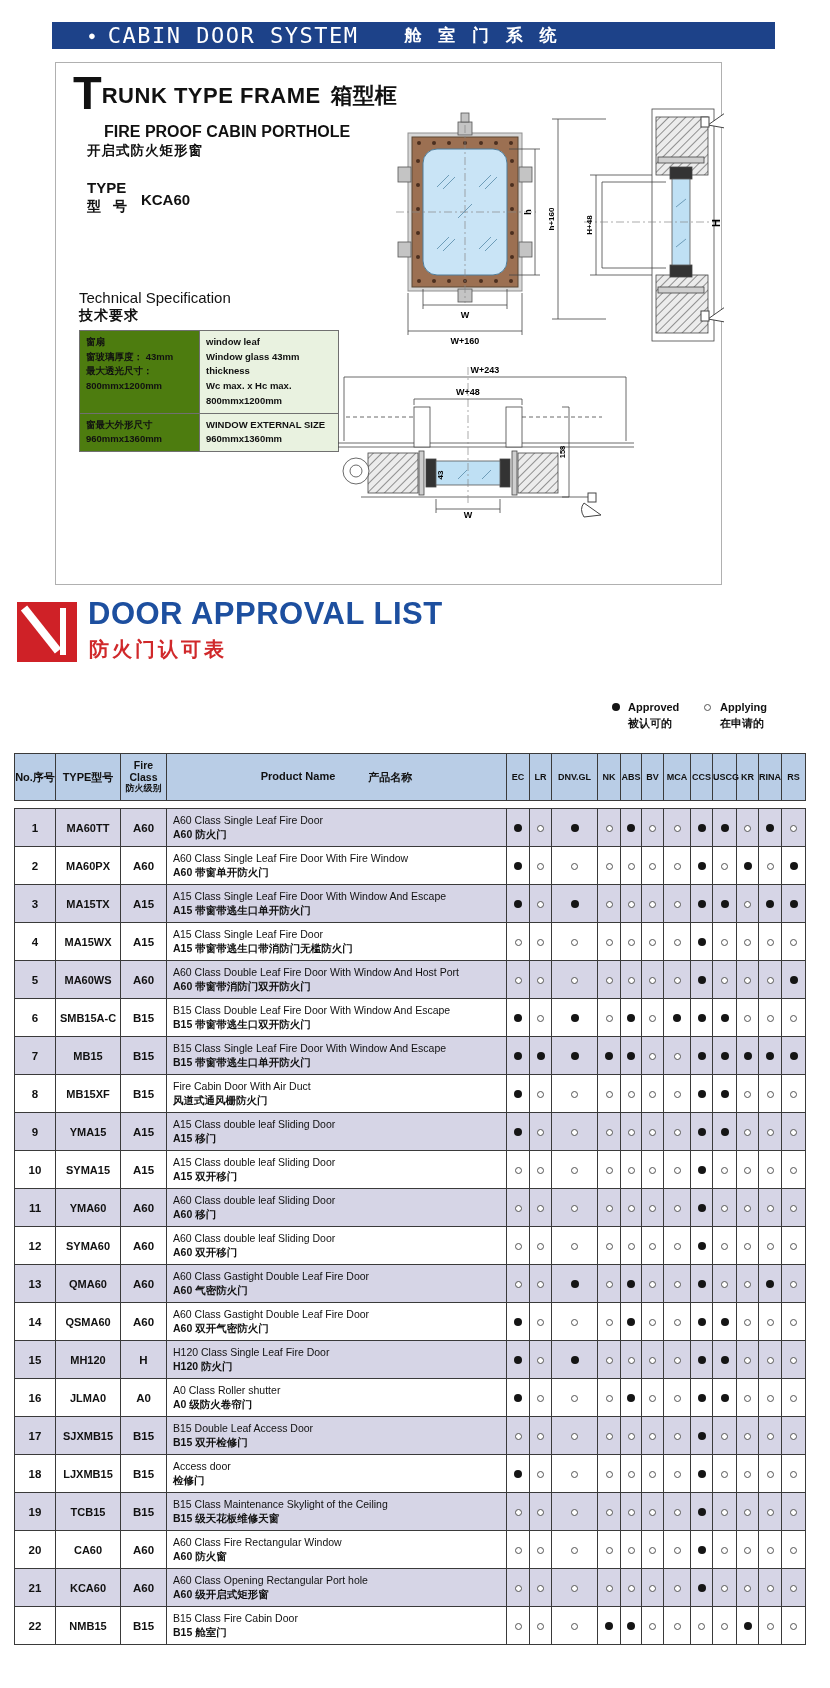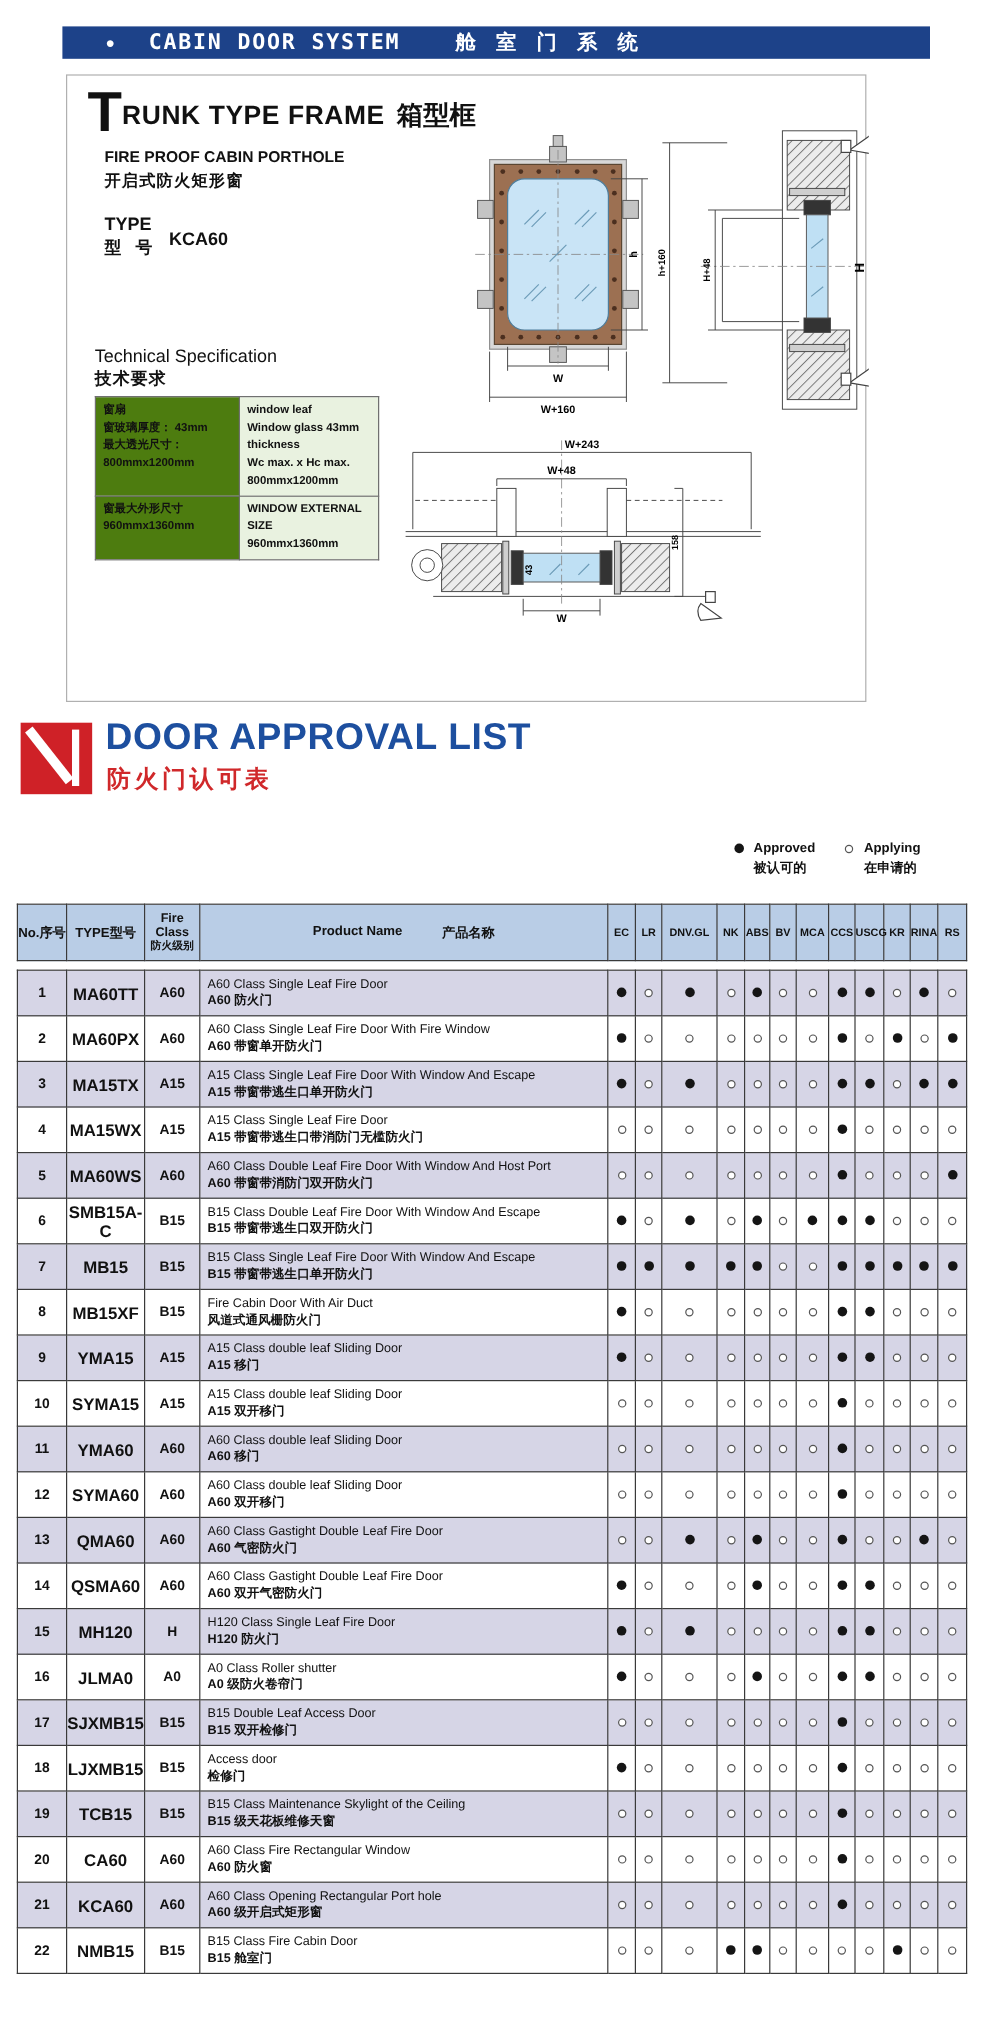--- a/index.html
+++ b/index.html
@@ -3,44 +3,44 @@
 <meta charset="utf-8">
 <style>
   * { margin:0; padding:0; box-sizing:border-box; }
   body { width:830px; height:1688px; background:#fff; position:relative; overflow:hidden;
          font-family:"Liberation Sans","DejaVu Sans",sans-serif; color:#111; }
 
   
   .top-bar { position:absolute; left:52px; top:22px; width:723px; height:27px; background:#1d4289;
              color:#fff; display:flex; align-items:center; }
   .top-bullet { font-size:13px; margin-left:36px; line-height:1; }
-  .top-en { font-family:"DejaVu Sans Mono","Liberation Mono",monospace; font-weight:bold;
-            font-size:18px; letter-spacing:1.5px; margin-left:28px; }
+  .top-en { font-family:"DejaVu Sans Mono","Liberation Mono",monospace; font-weight:normal;
+            font-size:22px; letter-spacing:1.5px; margin-left:12px; }
   .top-zh { font-weight:bold; font-size:17px; letter-spacing:6px; margin-left:46px; }
 
   
   .trunk-box { position:absolute; left:55px; top:62px; width:667px; height:523px;
                border:1px solid #b0b0b0; background:#fff; }
   .trunk-title { position:absolute; left:17px; top:12px; white-space:nowrap; }
   .big-t { font-size:47px; font-weight:bold; line-height:0.75; vertical-align:-6px; }
   .title-rest { font-size:22px; font-weight:800; letter-spacing:0.5px; }
   .title-zh { font-size:22px; font-weight:bold; margin-left:10px; }
-  .sub-en { position:absolute; left:31px; top:60px; font-size:13px; font-weight:bold; }
+  .sub-en { position:absolute; left:48px; top:60px; font-size:16px; font-weight:bold; }
   .sub-zh { position:absolute; left:31px; top:79px; font-size:13.5px; font-weight:bold; letter-spacing:1px; }
   .type-block { position:absolute; left:31px; top:116px; display:flex; align-items:center; gap:10px; }
   .type-labels { font-size:15px; font-weight:bold; line-height:1.25; }
   .type-zh { font-size:14px; letter-spacing:4px; }
   .type-value { font-size:15px; font-weight:bold; margin-top:4px; }
   .spec-title-en { position:absolute; left:23px; top:226px; font-size:15px; font-weight:normal; }
   .spec-title-zh { position:absolute; left:23px; top:244px; font-size:14px; font-weight:bold; letter-spacing:1px; }
   .spec-table { position:absolute; left:23px; top:267px; border-collapse:collapse; }
   .spec-table td { border:1px solid #707070; font-size:9.5px; font-weight:bold; padding:4px 6px;
                    line-height:1.55; white-space:pre-line; vertical-align:top; }
   .sp-zh { width:120px; background:#4d7c0f; }
-  .sp-en { width:116px; background:#e9f2e0; }
+  .sp-en { width:139px; background:#e9f2e0; }
 
   .fv-svg { position:absolute; left:312px; top:34px; }
   .sv-svg { position:absolute; left:488px; top:34px; }
   .pv-svg { position:absolute; left:270px; top:284px; }
   svg text { font-family:"Liberation Sans",sans-serif; }
 
   
   .appr-logo { position:absolute; left:17px; top:602px; }
   .appr-title { position:absolute; left:88px; top:596px; font-size:31px; font-weight:800;
                 color:#1d4f9f; letter-spacing:0.5px; }
@@ -63,21 +63,21 @@
   .head-table th { background:#b9cde6; border:1px solid #3a3a3a; font-size:11px; font-weight:bold;
                    height:47px; padding:0; vertical-align:middle; }
   .head-table th.soc { font-size:9px; }
   .fc-line { font-size:10.5px; line-height:1.12; }
   .fc-zh { font-size:9px; line-height:1.2; }
   .ph-wrap { display:flex; justify-content:center; gap:33px; }
   .body-table td { border:1px solid #3a3a3a; height:38px; padding:0; }
   .body-table tr.lav td { background:#d6d5e6; }
   .body-table tr.wht td { background:#ffffff; }
   .c-no, .c-type, .c-class { text-align:center; font-size:11.5px; font-weight:bold; }
-  .c-type { font-size:14px; }
+  .c-type { font-size:11px; }
   .c-name { padding-left:6px !important; }
   .nm-en { font-size:10.5px; font-weight:normal; line-height:1.3; }
   .nm-zh { font-size:10.5px; font-weight:bold; line-height:1.3; }
   .c-mark { text-align:center; }
 </style>
 </head>
 <body>
 
 <div class="top-bar">
   <span class="top-bullet">●</span>

